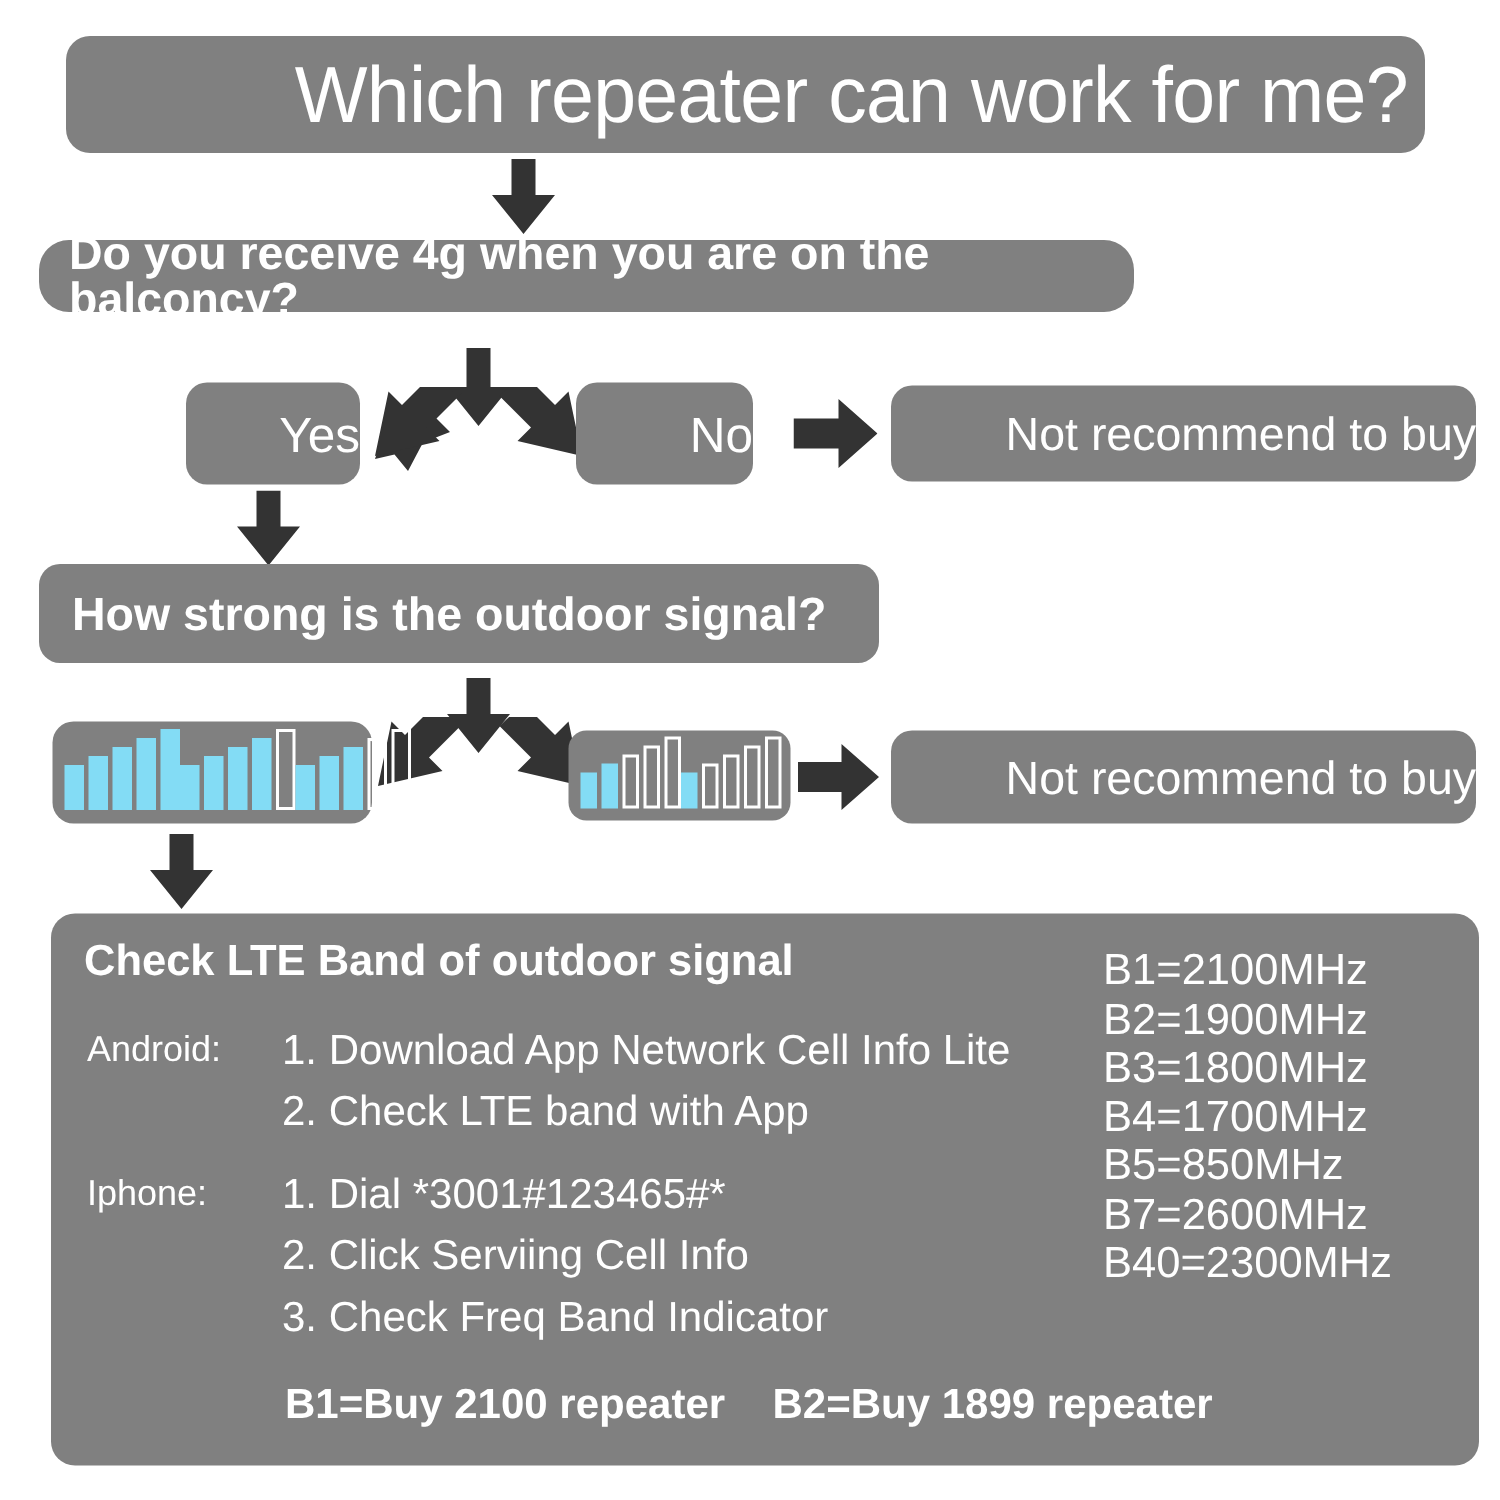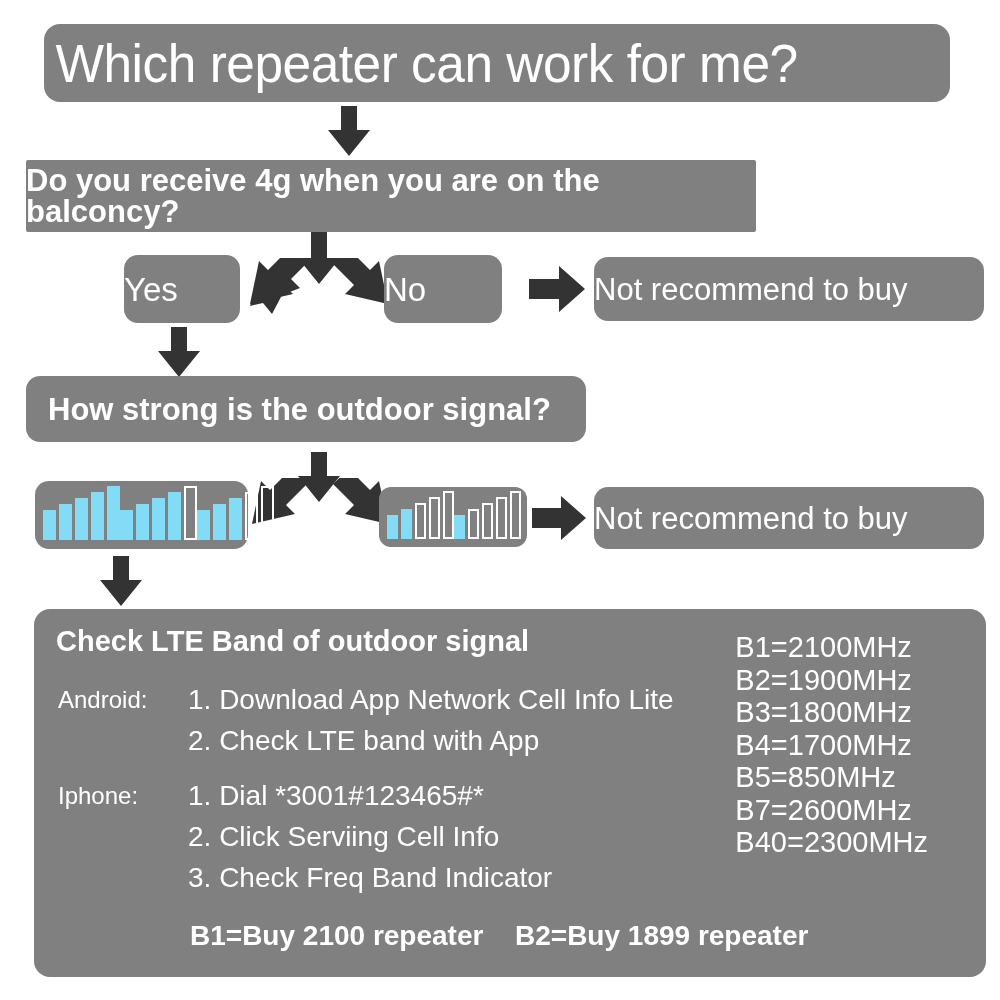--- a/index.html
+++ b/index.html
@@ -22,38 +22,39 @@
   }
   .box {
     position: absolute;
     background: #808080;
     border-radius: 14px;
     color: #ffffff;
     display: flex;
     align-items: center;
     box-sizing: border-box;
   }
-  .box.center { justify-content: flex-start; }
+  .box.center { justify-content: flex-end; }
   .title-box {
     left: 44px; top: 24px;
     width: 906px; height: 78px;
     border-radius: 16px;
     justify-content: center;
   }
   .title-text {
     font-size: 53px;
     font-weight: 400;
     letter-spacing: -0.5px;
     line-height: 1;
     transform: scaleX(0.97);
   }
   .q1-box {
     left: 26px; top: 160px;
-    width: 730px; height: 72px;
-    border-radius: 2px;
+    width: 730px; height: 48px;
+    border-radius: 20px;
+    padding-left: 20px;
   }
   .q1-text {
     font-size: 31px;
     font-weight: bold;
     line-height: 1;
   }
   .yes-box {
     left: 124px; top: 255px;
     width: 116px; height: 68px;
     border-radius: 14px;

